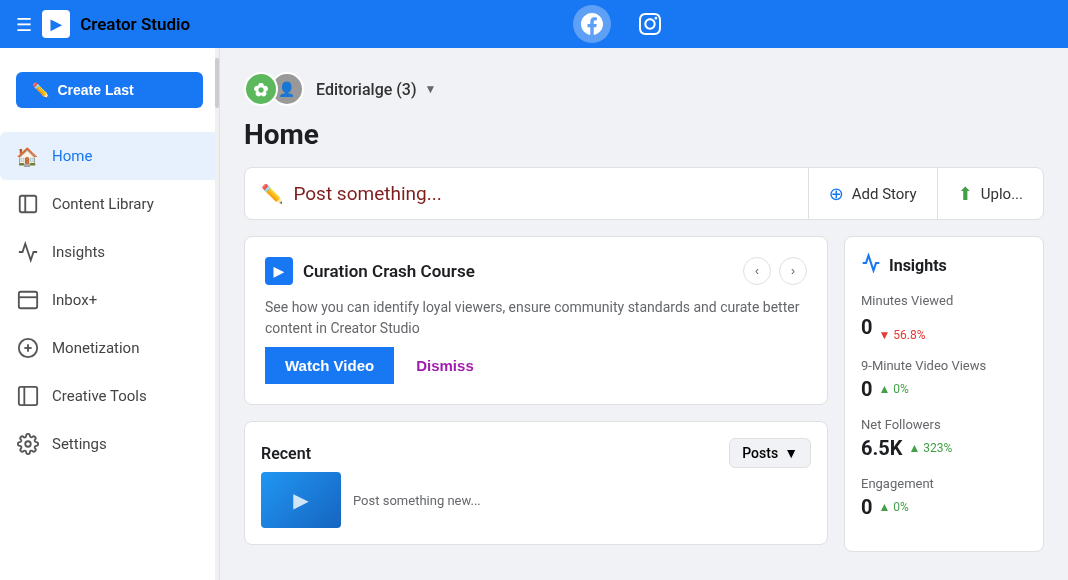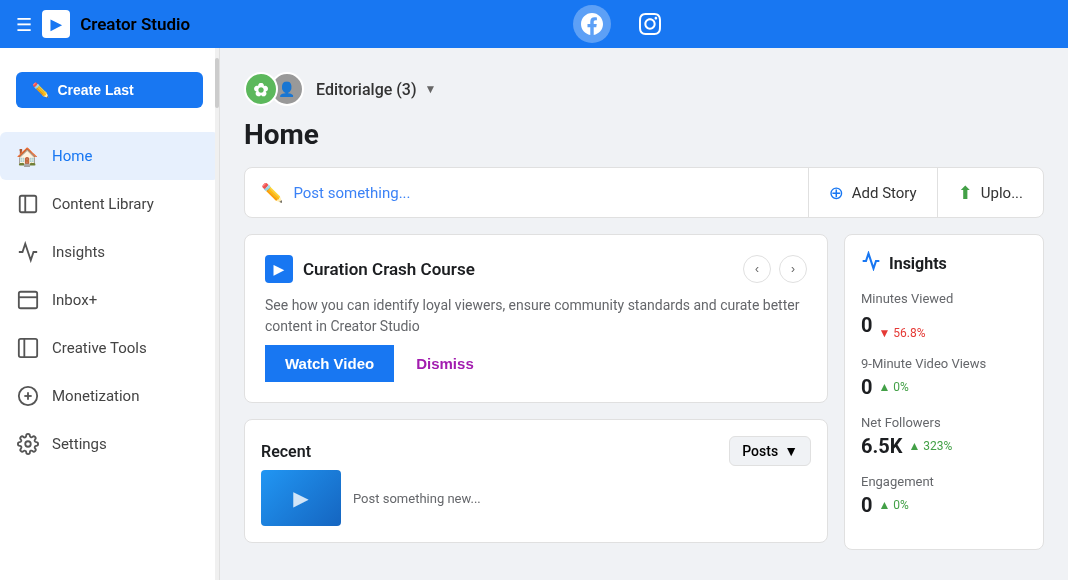--- a/index.html
+++ b/index.html
@@ -189,22 +189,22 @@
     .action-post {
       flex: 1;
       padding: 14px 16px;
       display: flex;
       align-items: center;
       gap: 10px;
       cursor: pointer;
       border-right: 1px solid #e0e0e0;
     }
     .action-post-text {
-      color: #3b82f6;
-      font-size: 15px;
+      color: #7f1d1d;
+      font-size: 19px;
     }
     .action-btn {
       padding: 14px 20px;
       display: flex;
       align-items: center;
       gap: 8px;
       cursor: pointer;
       border-right: 1px solid #e0e0e0;
       font-size: 15px;
       color: #333;
@@ -465,43 +465,43 @@
         <span>Insights</span>
       </div>
       <div class="sidebar-item">
         <span class="icon">
           <svg width="22" height="22" viewBox="0 0 24 24" fill="none" stroke="#555" stroke-width="2">
             <rect x="2" y="3" width="20" height="18" rx="2"></rect>
             <path d="M2 9h20"></path>
           </svg>
         </span>
         <span>Inbox+</span>
-      </div>
-      <div class="sidebar-item">
-        <span class="icon">
-          <svg width="22" height="22" viewBox="0 0 24 24" fill="none" stroke="#555" stroke-width="2">
-            <rect x="2" y="2" width="20" height="20" rx="2"></rect>
-            <line x1="8" y1="2" x2="8" y2="22"></line>
-          </svg>
-        </span>
-        <span>Creative Tools</span>
       </div>
       <div class="sidebar-item">
         <span class="icon">
           <svg width="22" height="22" viewBox="0 0 24 24" fill="none" stroke="#555" stroke-width="2">
             <circle cx="12" cy="12" r="10"></circle>
             <line x1="12" y1="8" x2="12" y2="16"></line>
             <line x1="8" y1="12" x2="16" y2="12"></line>
           </svg>
         </span>
         <span>Monetization</span>
       </div>
       <div class="sidebar-item">
         <span class="icon">
           <svg width="22" height="22" viewBox="0 0 24 24" fill="none" stroke="#555" stroke-width="2">
+            <rect x="2" y="2" width="20" height="20" rx="2"></rect>
+            <line x1="8" y1="2" x2="8" y2="22"></line>
+          </svg>
+        </span>
+        <span>Creative Tools</span>
+      </div>
+      <div class="sidebar-item">
+        <span class="icon">
+          <svg width="22" height="22" viewBox="0 0 24 24" fill="none" stroke="#555" stroke-width="2">
             <circle cx="12" cy="12" r="3"></circle>
             <path d="M19.4 15a1.65 1.65 0 0 0 .33 1.82l.06.06a2 2 0 0 1-2.83 2.83l-.06-.06a1.65 1.65 0 0 0-1.82-.33 1.65 1.65 0 0 0-1 1.51V21a2 2 0 0 1-4 0v-.09A1.65 1.65 0 0 0 9 19.4a1.65 1.65 0 0 0-1.82.33l-.06.06a2 2 0 0 1-2.83-2.83l.06-.06A1.65 1.65 0 0 0 4.68 15a1.65 1.65 0 0 0-1.51-1H3a2 2 0 0 1 0-4h.09A1.65 1.65 0 0 0 4.6 9a1.65 1.65 0 0 0-.33-1.82l-.06-.06a2 2 0 0 1 2.83-2.83l.06.06A1.65 1.65 0 0 0 9 4.68a1.65 1.65 0 0 0 1-1.51V3a2 2 0 0 1 4 0v.09a1.65 1.65 0 0 0 1 1.51 1.65 1.65 0 0 0 1.82-.33l.06-.06a2 2 0 0 1 2.83 2.83l-.06.06A1.65 1.65 0 0 0 19.4 9a1.65 1.65 0 0 0 1.51 1H21a2 2 0 0 1 0 4h-.09a1.65 1.65 0 0 0-1.51 1z"></path>
           </svg>
         </span>
         <span>Settings</span>
       </div>
     </nav>
   </div>
 
   <div class="main">

